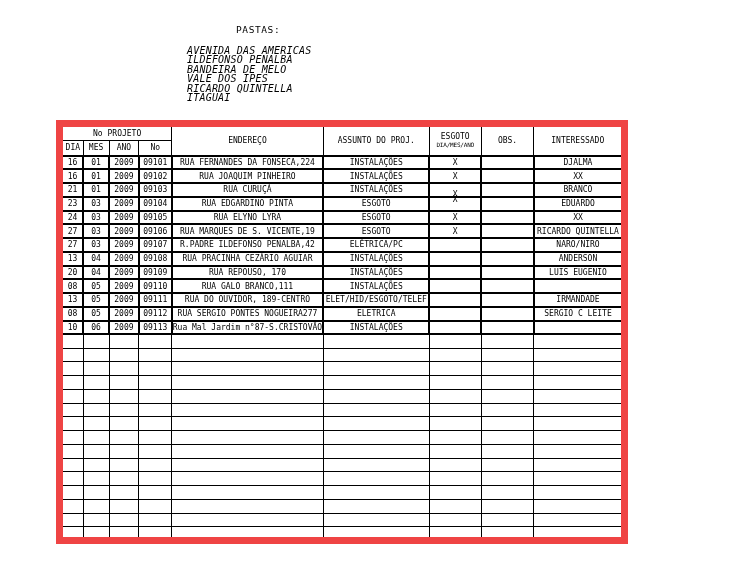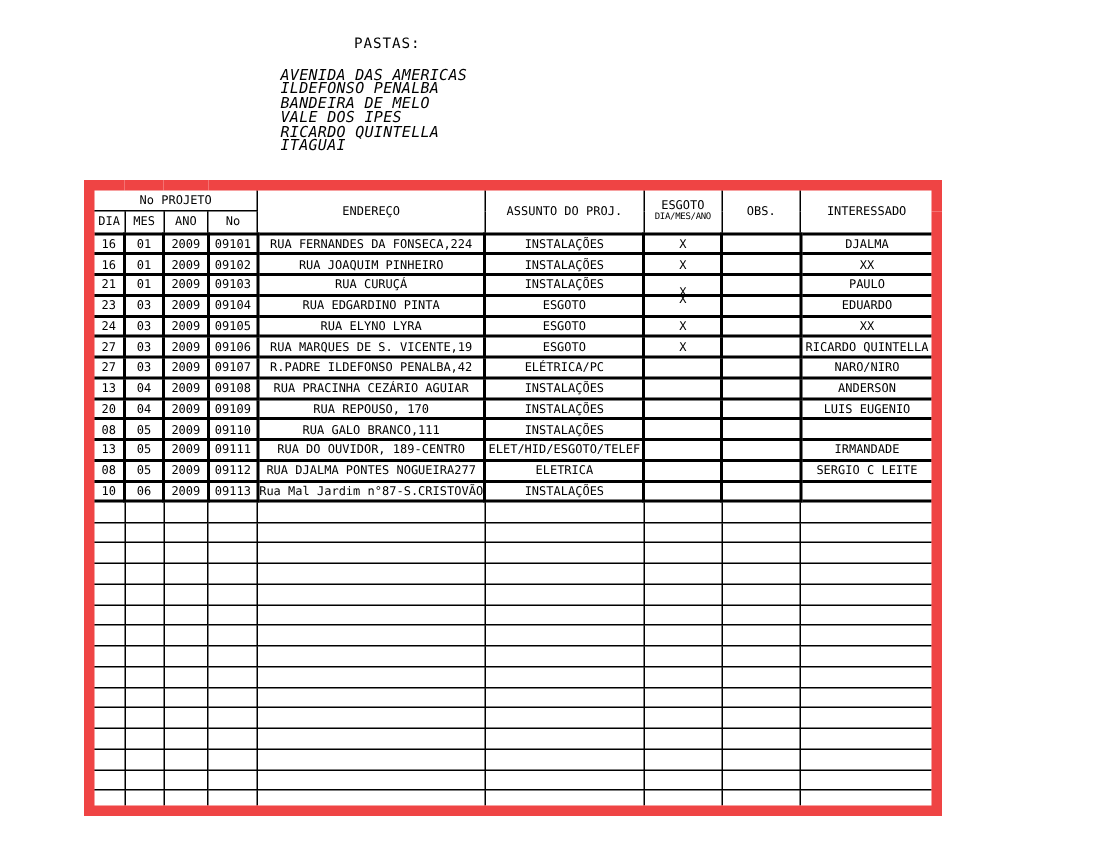--- a/index.html
+++ b/index.html
@@ -112,21 +112,21 @@
         </tr>
         <tr class="filled">
           <td>21</td>
           <td>01</td>
           <td>2009</td>
           <td>09103</td>
           <td>RUA CURUÇÁ</td>
           <td>INSTALAÇÕES</td>
           <td><span class="shift-down">X</span></td>
           <td></td>
-          <td>PAULO</td>
+          <td>BRANCO</td>
         </tr>
         <tr class="filled">
           <td>23</td>
           <td>03</td>
           <td>2009</td>
           <td>09104</td>
           <td>RUA EDGARDINO PINTA</td>
           <td>ESGOTO</td>
           <td><span class="shift-up">X</span></td>
           <td></td>
@@ -207,21 +207,21 @@
           <td>ELET/HID/ESGOTO/TELEF</td>
           <td></td>
           <td></td>
           <td>IRMANDADE</td>
         </tr>
         <tr class="filled">
           <td>08</td>
           <td>05</td>
           <td>2009</td>
           <td>09112</td>
-          <td>RUA DJALMA PONTES NOGUEIRA277</td>
+          <td>RUA SERGIO PONTES NOGUEIRA277</td>
           <td>ELETRICA</td>
           <td></td>
           <td></td>
           <td>SERGIO C LEITE</td>
         </tr>
         <tr class="filled">
           <td>10</td>
           <td>06</td>
           <td>2009</td>
           <td>09113</td>

